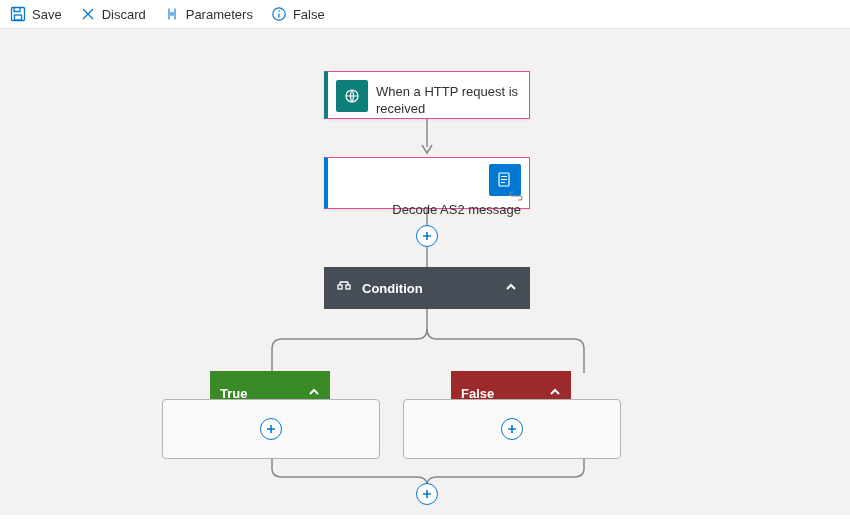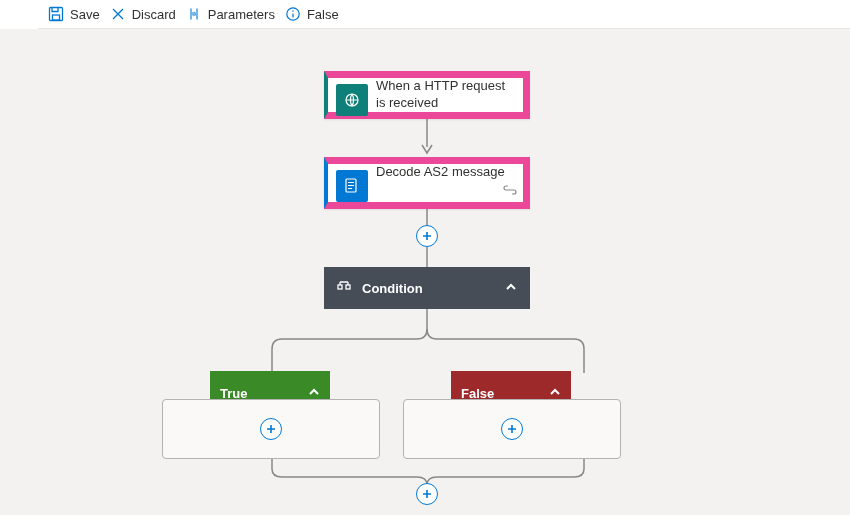--- a/index.html
+++ b/index.html
@@ -9,57 +9,57 @@
     height: 520px;
     font-family: "Segoe UI", -apple-system, sans-serif;
     font-size: 13px;
     color: #323130;
     background: #fff;
     overflow: hidden;
   }
   .toolbar {
     display: flex;
     align-items: center;
-    gap: 10px;
+    gap: 18px;
     padding: 6px 10px;
     border-bottom: 1px solid #e5e5e5;
     background: #fff;
-    margin-left: 38px;
   }
   .toolbar-btn {
     display: flex;
     align-items: center;
     gap: 6px;
     cursor: pointer;
     color: #323130;
   }
   .toolbar-btn svg { flex: none; }
   .canvas {
     position: relative;
     background: #f3f2f1;
     width: 100%;
     height: calc(100% - 34px);
   }
   .node {
     position: absolute;
     display: flex;
-    align-items: flex-start;
-    background: #fff;
-    border: 7px solid #ec4899;
+    align-items: flex-end;
+    background: #fff;
+    border: 1px solid #ec4899;
     box-shadow: 0 1px 2px rgba(0,0,0,.08);
   }
   .node.http {
     left: 324px; top: 42px;
     width: 206px; height: 48px;
     border-left: 4px solid #0f7f7a;
   }
   .node.as2 {
     left: 324px; top: 128px;
     width: 206px; height: 52px;
     border-left: 4px solid #0078d4;
+    flex-direction: column;
   }
   .node-icon {
     width: 32px; height: 32px;
     margin: 6px 8px;
     display: flex; align-items: center; justify-content: center;
     border-radius: 2px;
     flex: none;
   }
   .node.http .node-icon { background: #0f7f7a; }
   .node.as2 .node-icon { background: #0078d4; }

